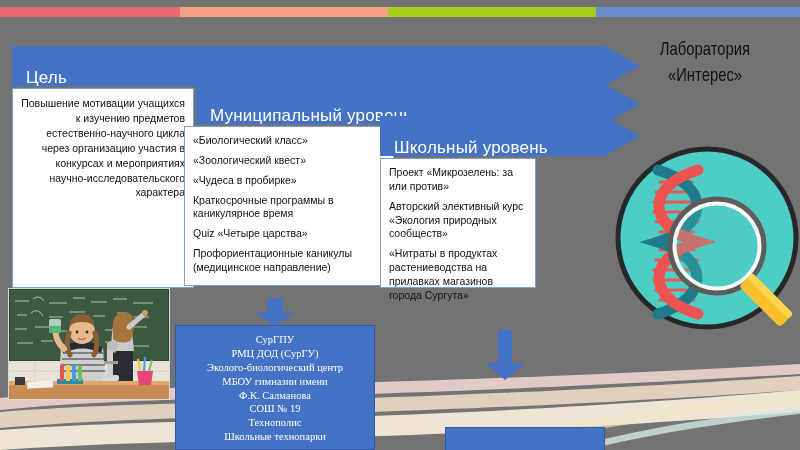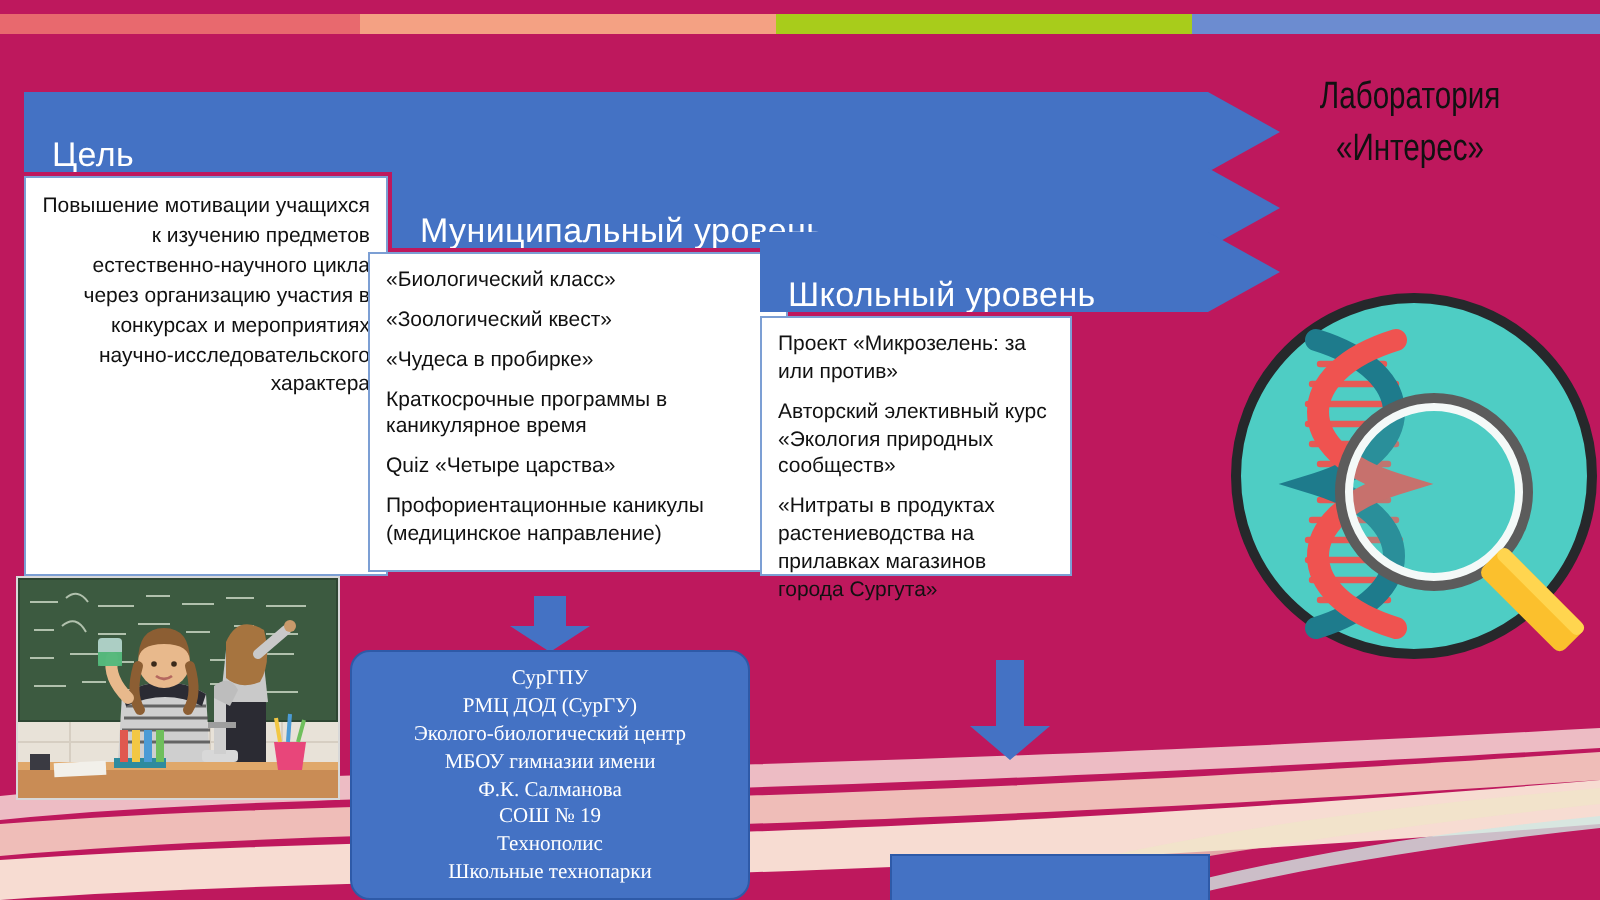--- a/index.html
+++ b/index.html
@@ -1,17 +1,17 @@
 <!DOCTYPE html>
 <html><head>
 <meta charset="utf-8">
 <style>
   html,body{margin:0;padding:0;background:#fff;}
   body{width:800px;height:450px;overflow:hidden;font-family:"Liberation Sans",sans-serif;}
-  #slide{position:relative;width:800px;height:450px;background:#be185d;overflow:hidden;}
+  #slide{position:relative;width:800px;height:450px;background:#737373;overflow:hidden;}
 
   
   .topbar{position:absolute;top:7px;left:0;width:800px;height:10px;display:flex;}
   .topbar span{height:100%;display:block;}
 
   
   .swoosh{position:absolute;pointer-events:none;}
 
   
   .arrow-banner{position:absolute;background:#4472C4;color:#fff;
@@ -33,21 +33,21 @@
   .goal-box{left:12px;top:88px;width:182px;height:200px;text-align:right;}
   .goal-box p{margin:0;line-height:1.42;}
   .muni-box{left:184px;top:126px;width:210px;height:160px;}
   .school-box{left:380px;top:158px;width:156px;height:130px;}
 
   
   .bbox{position:absolute;background:#4472C4;border:1px solid #2E5AA8;box-sizing:border-box;
         color:#fff;font-family:"Liberation Serif",serif;text-align:center;
         display:flex;flex-direction:column;align-items:center;justify-content:center;}
   .bbox div{font-size:10.5px;line-height:1.33;white-space:nowrap;}
-  .org-box{left:175px;top:325px;width:200px;height:125px;padding-top:2px;border-radius:10px;}
+  .org-box{left:175px;top:325px;width:200px;height:125px;padding-top:2px;}
   .sosh-box{left:445px;top:380px;width:160px;height:60px;margin-top:47px;}
   .sosh-box div{font-size:11.5px;}
 
   
   .darrow{position:absolute;background:#4472C4;}
   .da1{left:255px;top:298px;width:40px;height:28px;
        clip-path:polygon(12px 0, 28px 0, 28px 15px, 40px 15px, 20px 28px, 0 15px, 12px 15px);}
   .da2{left:485px;top:330px;width:40px;height:50px;
        clip-path:polygon(13px 0, 27px 0, 27px 33px, 40px 33px, 20px 50px, 0 33px, 13px 33px);}
 

